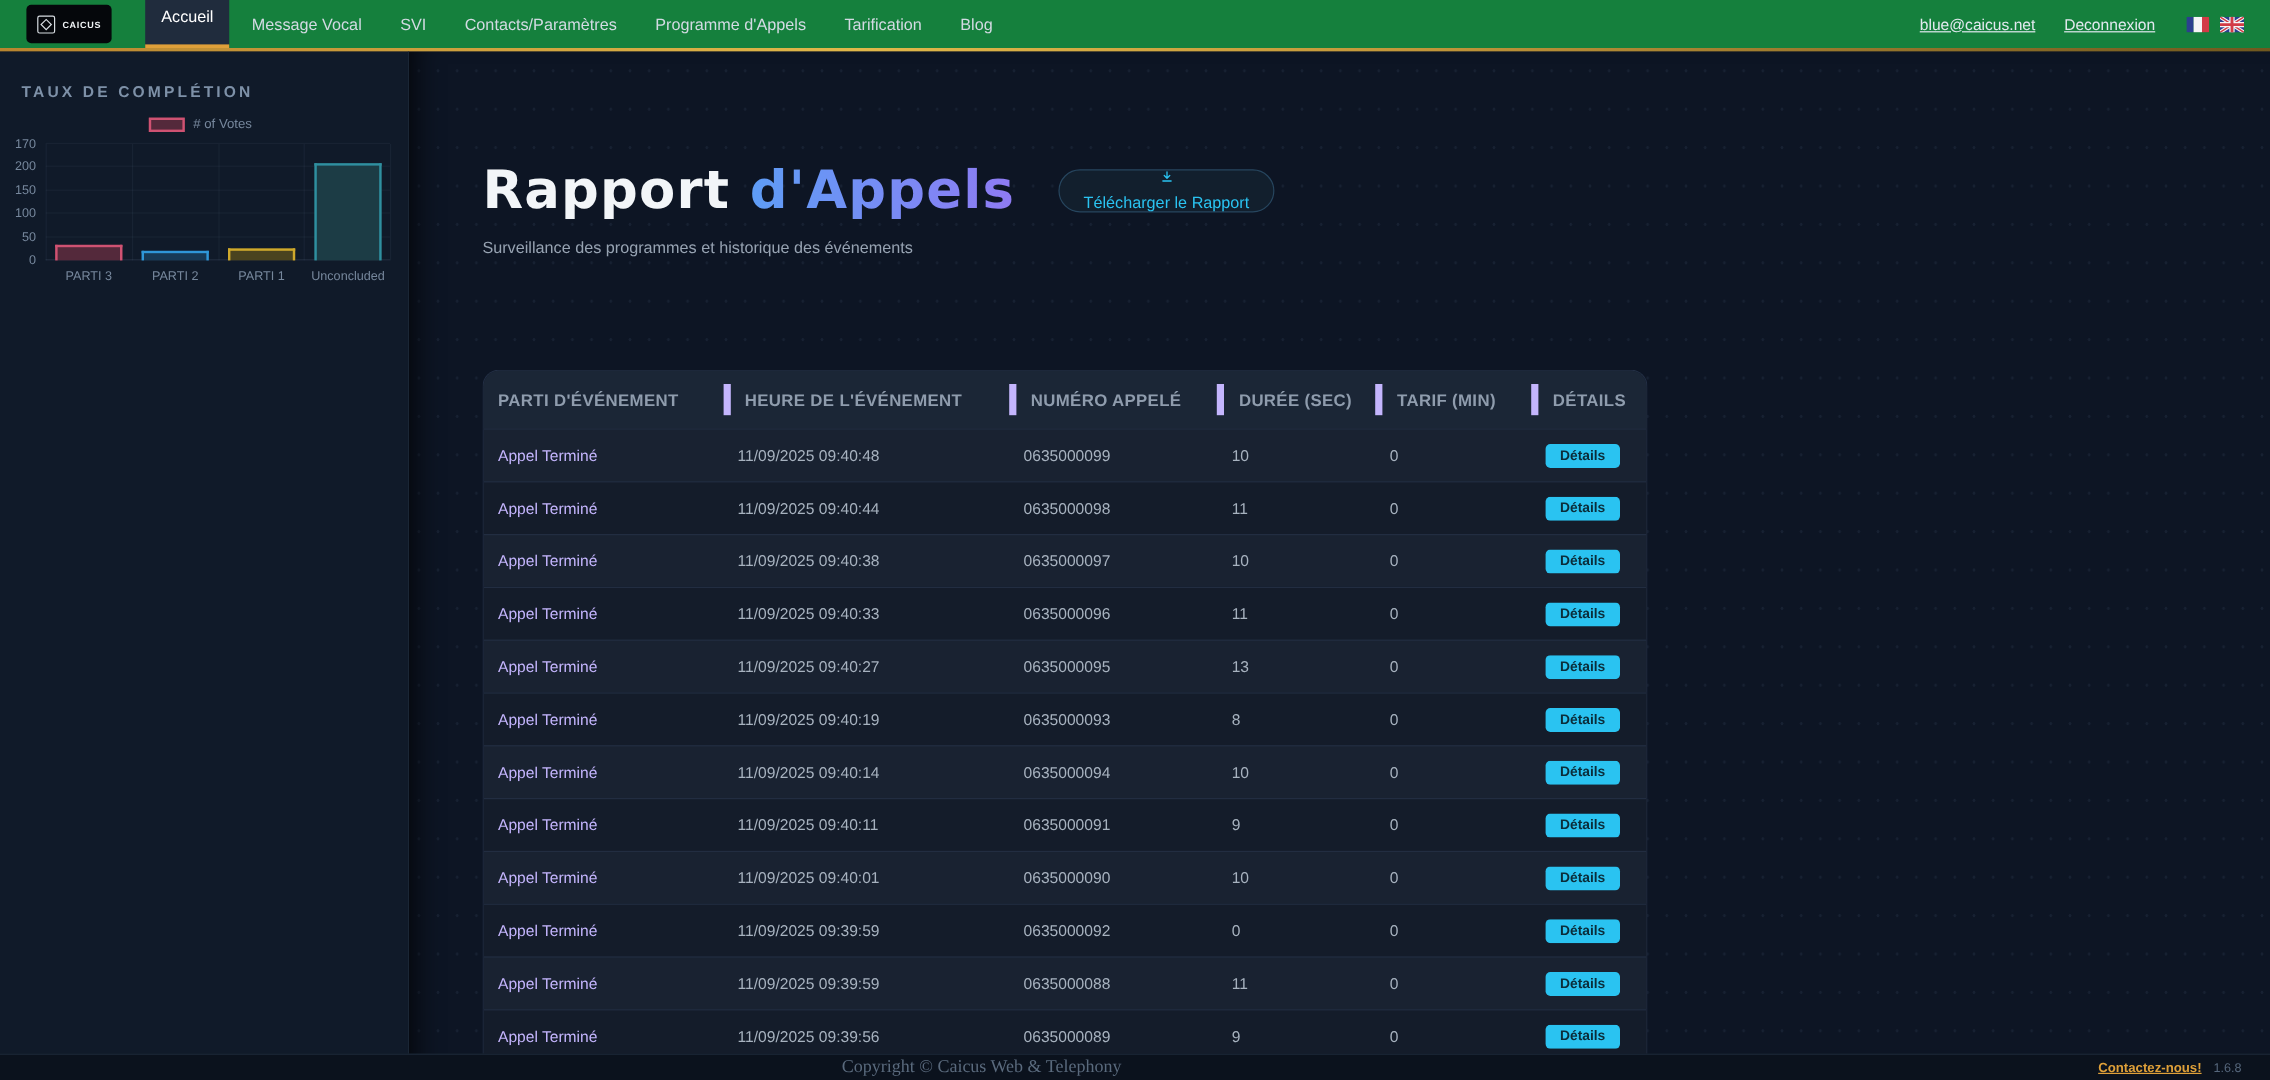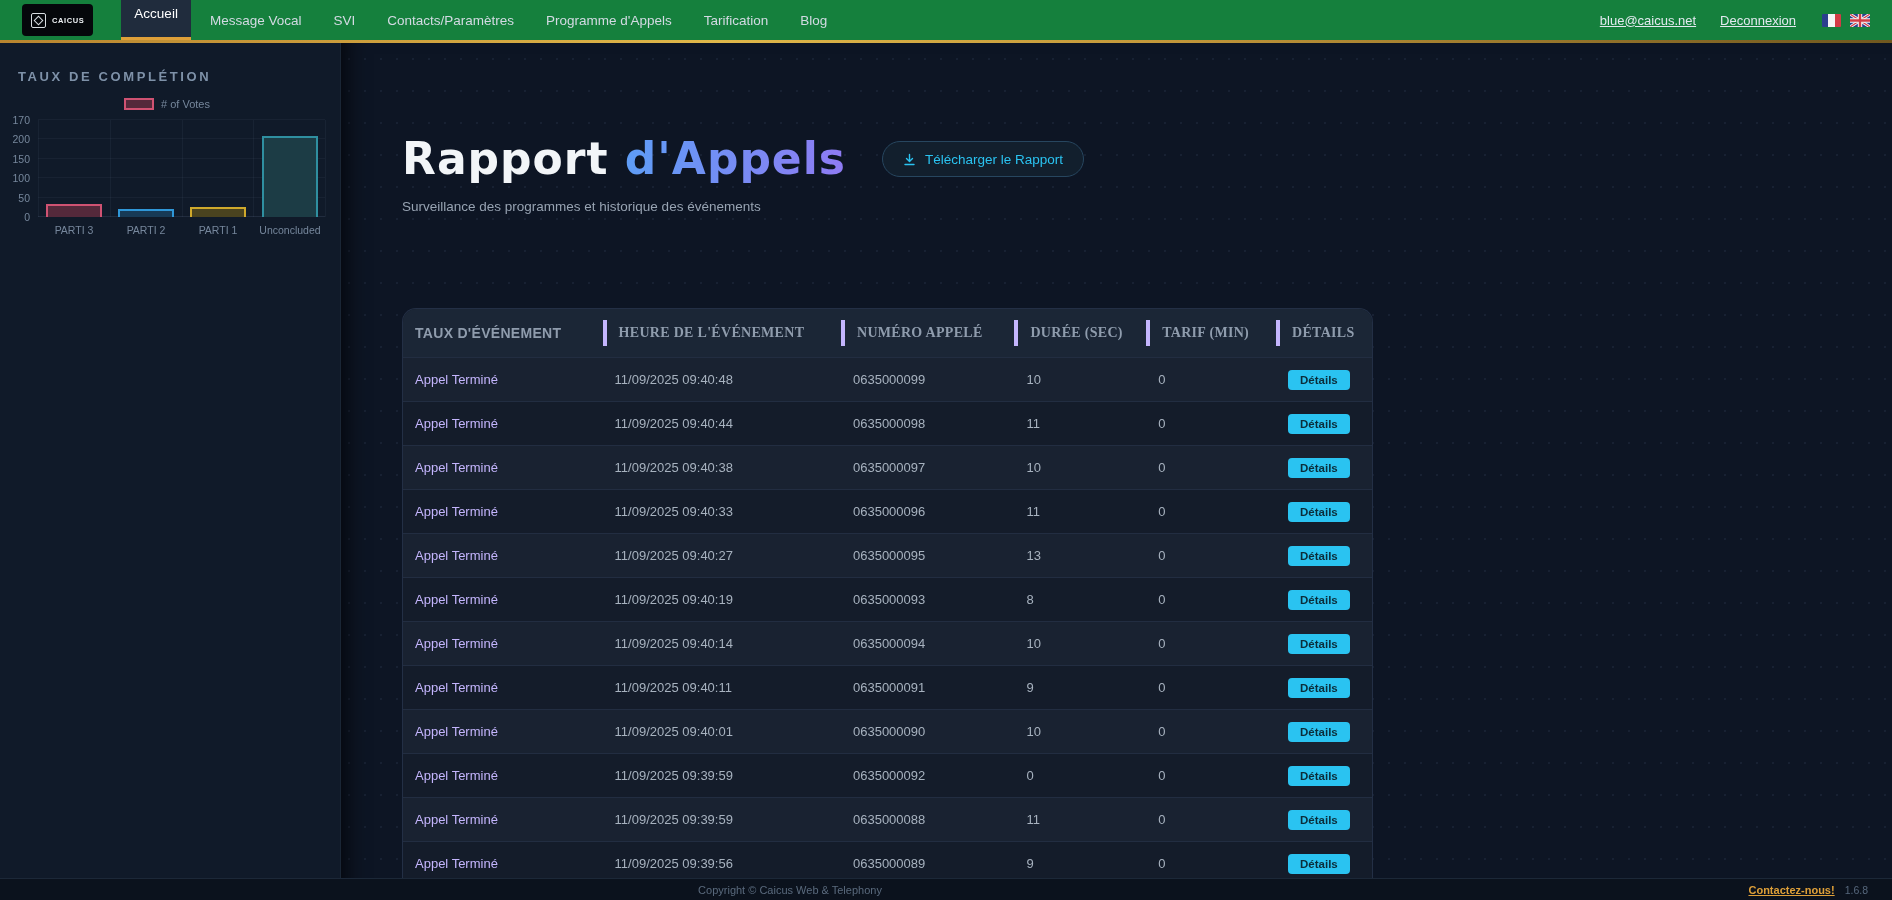--- a/index.html
+++ b/index.html
@@ -99,56 +99,57 @@
   h1 .t1 { color:#f2f5f8; }
   h1 .t2 {
     background:linear-gradient(90deg, var(--grad1), var(--grad2));
     -webkit-background-clip:text; background-clip:text; color:transparent;
   }
   .download-btn {
     margin-left:36px; height:36px; padding:0 20px; border-radius:19px;
     border:1px solid #27465f; background:#121f2d; color:var(--accent-cyan);
     font-size:13.5px; font-family:inherit; display:flex; align-items:center; gap:9px;
     cursor:pointer;
+    flex-direction:column;
   }
   .download-btn svg { display:block; }
   .subtitle { margin-top:16px; font-size:13.5px; color:#97a3b2; }
 
   
   .card {
     margin-top:94px; width:971px; border-radius:14px 14px 0 0;
     border:1px solid #232f45; border-bottom:none; overflow:hidden;
     background:#141c2a;
   }
   .thead { display:flex; background:#1b2636; height:48px; align-items:center; }
   .th {
     font-size:14px; font-weight:bold; color:#8f9cad; letter-spacing:.3px;
     padding:0 12px; white-space:nowrap; overflow:hidden; display:flex; align-items:center; height:26px;
   }
-  .th:not(:first-child) { border-left:4px solid #c4b5fd;font-family:Liberation Serif, serif; }
+  .th:not(:first-child) { border-left:6px solid #c4b5fd; }
   .tr { display:flex; height:44px; align-items:center; border-top:1px solid #222d41; }
   .tr:nth-child(odd) { background:#192231; }
   .tr:nth-child(even) { background:#141c2a; }
   .td { font-size:13px; color:#a7b2bf; padding:0 12px; white-space:nowrap; overflow:hidden; }
   .td.c1 { color:#c4b5fd; }
   .c1 { width:20.6%; } .c2 { width:24.6%; } .c3 { width:17.9%; }
   .c4 { width:13.6%; } .c5 { width:13.4%; } .c6 { width:9.9%; }
   .details-btn {
     background:var(--accent-cyan); color:#0b2d3a; border:none; border-radius:4px;
     font-size:11.5px; font-family:inherit; font-weight:600; padding:4px 12px; cursor:pointer;
   }
 
   
   .footer {
     position:absolute; left:0; bottom:0; width:100%; height:22px;
     background:#0b121d; border-top:1px solid #1c2838; z-index:5;
   }
   .copyright {
-    position:absolute; left:790px; top:50%; transform:translate(-50%,-50%);
-    font-size:11px; color:#5a6a7d;
+    position:absolute; left:818px; top:50%; transform:translate(-50%,-50%);
+    font-size:15px; color:#5a6a7d;font-family:Liberation Serif, serif;
   }
   .foot-right {
     position:absolute; right:24px; top:50%; transform:translateY(-50%);
     display:flex; align-items:center; gap:10px;
   }
   .contact-link {
     font-size:11px; font-weight:bold; color:var(--accent-orange);
     text-decoration:underline; cursor:pointer;
   }
   .version { font-size:10.5px; color:#56677c; }
@@ -252,21 +253,21 @@
           <svg width="13" height="13" viewBox="0 0 13 13" fill="none" stroke="#2ac3f1" stroke-width="1.4" stroke-linecap="round" stroke-linejoin="round">
             <path d="M6.5 1.5 V8 M3.5 5.5 L6.5 8.5 L9.5 5.5 M2 11.5 H11"></path>
           </svg>
           <span>Télécharger le Rapport</span>
         </button>
       </div>
       <p class="subtitle">Surveillance des programmes et historique des événements</p>
 
       <section class="card">
         <div class="thead">
-          <div class="th c1">TAUX D'ÉVÉNEMENT</div>
+          <div class="th c1">PARTI D'ÉVÉNEMENT</div>
           <div class="th c2">HEURE DE L'ÉVÉNEMENT</div>
           <div class="th c3">NUMÉRO APPELÉ</div>
           <div class="th c4">DURÉE (SEC)</div>
           <div class="th c5">TARIF (MIN)</div>
           <div class="th c6">DÉTAILS</div>
         </div>
         <div class="tbody">
             <div class="tr">
     <div class="td c1">Appel Terminé</div>
     <div class="td c2">11/09/2025 09:40:48</div>

